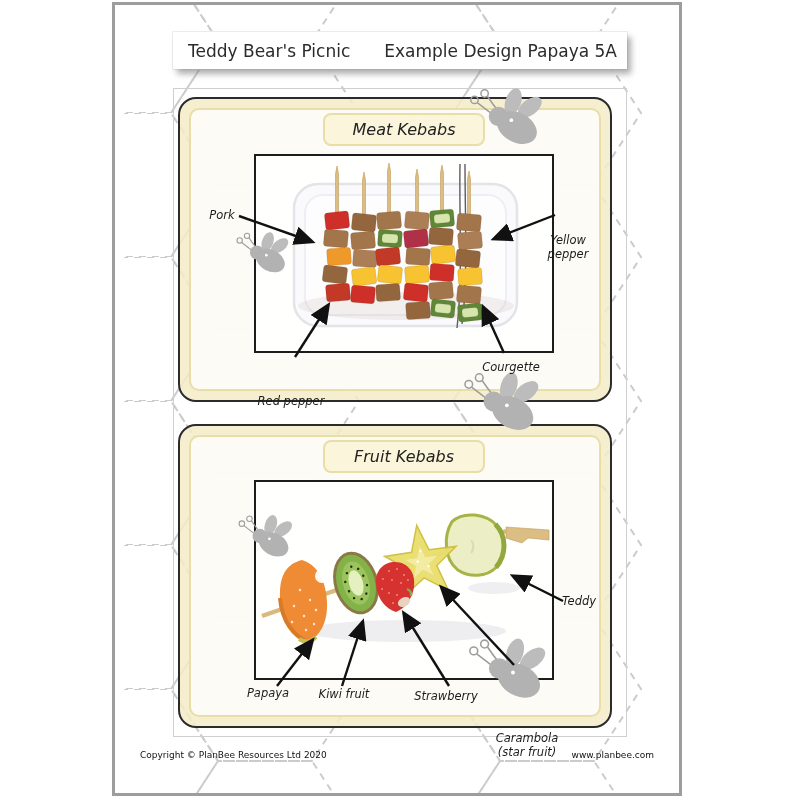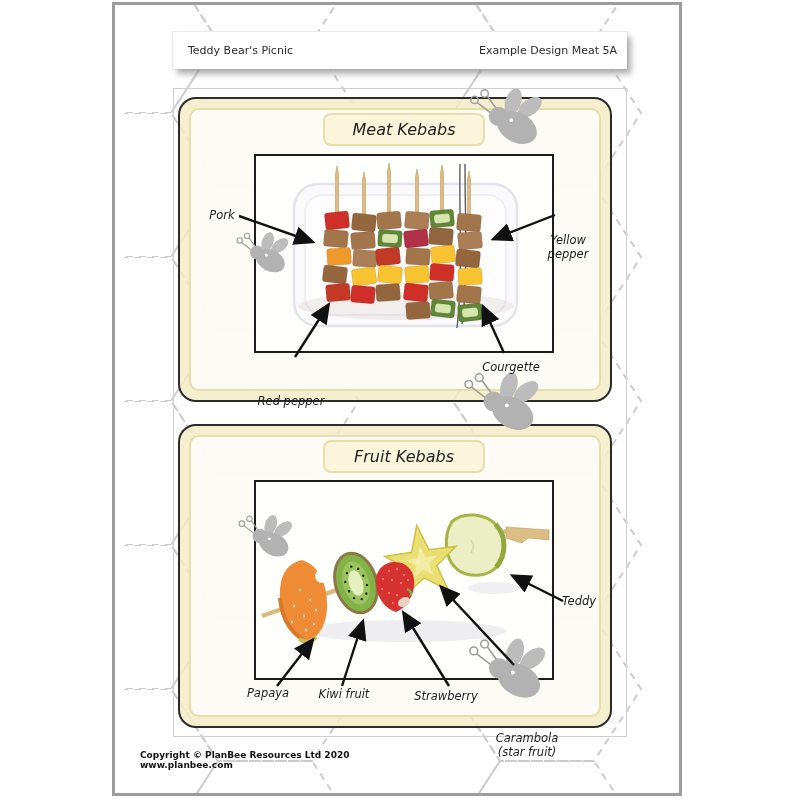--- a/index.html
+++ b/index.html
@@ -5,21 +5,21 @@
   html,body{margin:0;padding:0;background:#ffffff;}
   .stage{position:relative;width:800px;height:800px;background:#fff;overflow:hidden;
          font-family:"DejaVu Sans","Liberation Sans",sans-serif;color:#1c1c1c;}
   .page{position:absolute;left:112px;top:2px;width:570px;height:794px;
         border:3px solid #9d9d9d;box-sizing:border-box;background:#fff;}
   .hex-bg{position:absolute;left:0;top:0;}
   
   .header-box{position:absolute;left:58px;top:27px;width:454px;height:37px;background:#fff;
       box-shadow:4px 5px 6px rgba(110,110,110,.55), 0 0 0 1px #eee;
       display:flex;align-items:center;justify-content:space-between;
-      padding:0 10px 0 15px;box-sizing:border-box;z-index:2;font-size:11px;color:#2b2b2b;}
+      padding:0 10px 0 15px;box-sizing:border-box;z-index:2;font-size:17px;color:#2b2b2b;}
   
   .content-outline{position:absolute;left:58px;top:83px;width:454px;height:649px;
       border:1px solid #cfcfcf;box-sizing:border-box;}
   
   .card{position:absolute;left:63px;width:434px;border:2px solid var(--card-border,#2b2b2b);
       border-radius:18px;background:var(--card-cream,rgba(243,235,198,1));
       background:rgba(243,235,198,.84);box-sizing:border-box;font-style:italic;}
   .card1{top:92px;height:305px;}
   .card2{top:419px;height:304px;}
   .card-inner{position:absolute;inset:9px;border:2px solid var(--accent-line,#e9dda8);
@@ -34,22 +34,22 @@
   .photo2{top:54px;width:296px;height:196px;}
   .photo svg{display:block;}
   .arrows{position:absolute;left:0;top:0;z-index:5;pointer-events:none;}
   .lbl{position:absolute;transform:translate(-50%,-50%);font-size:11.5px;line-height:1.2;
       color:#1c1c1c;white-space:nowrap;text-align:center;z-index:6;}
   .lbl.wrap{white-space:normal;}
   
   .bee{position:absolute;z-index:4;}
   
   .footer{position:absolute;left:25px;right:25px;top:745px;display:flex;
-      justify-content:space-between;font-size:9px;font-weight:bold;color:#111;z-index:2;
-      font-family:"DejaVu Sans","Liberation Sans",sans-serif;flex-direction:column;}
+      justify-content:space-between;font-size:9px;font-weight:normal;color:#111;z-index:2;
+      font-family:"DejaVu Sans","Liberation Sans",sans-serif;}
   .hidden-defs{position:absolute;width:0;height:0;overflow:hidden;}
 </style>
 </head>
 <body>
 
 <div class="stage">
   <div class="page">
 
     <svg class="hex-bg" width="564" height="788" viewBox="0 0 564 788">
       <defs>
@@ -59,21 +59,21 @@
             <path d="M47,0 L94,-72 L188,-72 L235,0 L188,72 L94,72 Z"></path>
             <path d="M47,144 L94,72 L188,72 L235,144 L188,216 L94,216 Z"></path>
           </g>
         </pattern>
       </defs>
       <rect x="0" y="0" width="564" height="788" fill="url(#hexpat)"></rect>
     </svg>
 
     <div class="header-box">
       <span>Teddy Bear's Picnic</span>
-      <span>Example Design Meat 5A</span>
+      <span>Example Design Papaya 5A</span>
     </div>
 
     <div class="content-outline"></div>
 
     <section class="card card1">
       <div class="card-inner"></div>
       <div class="card-title">
         <span>Meat Kebabs</span>
       </div>
 

